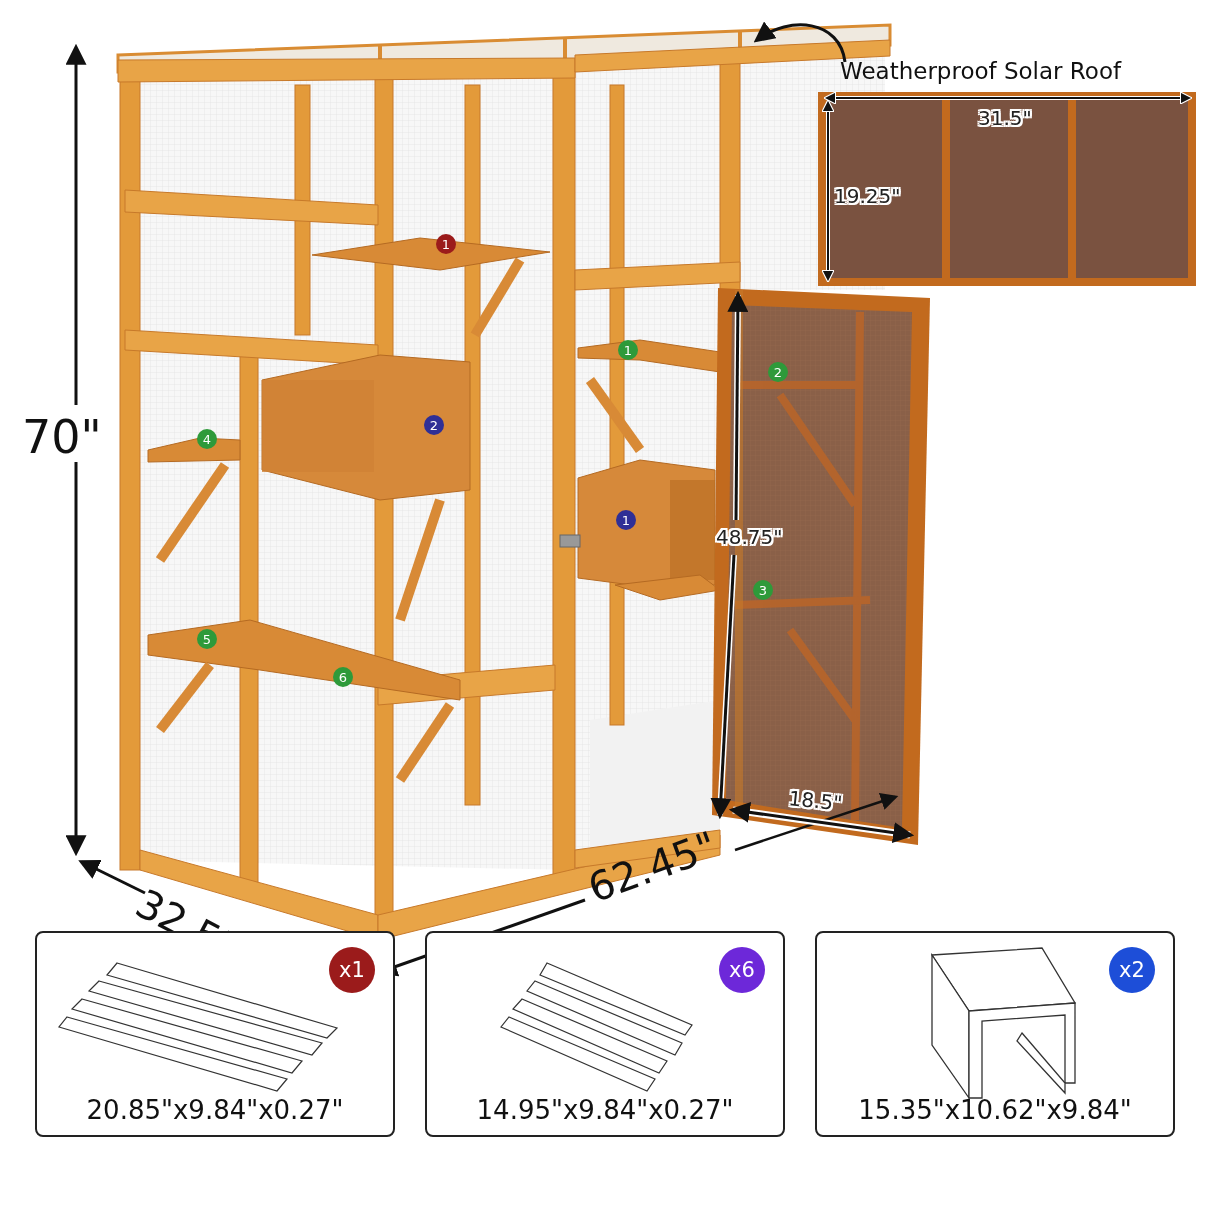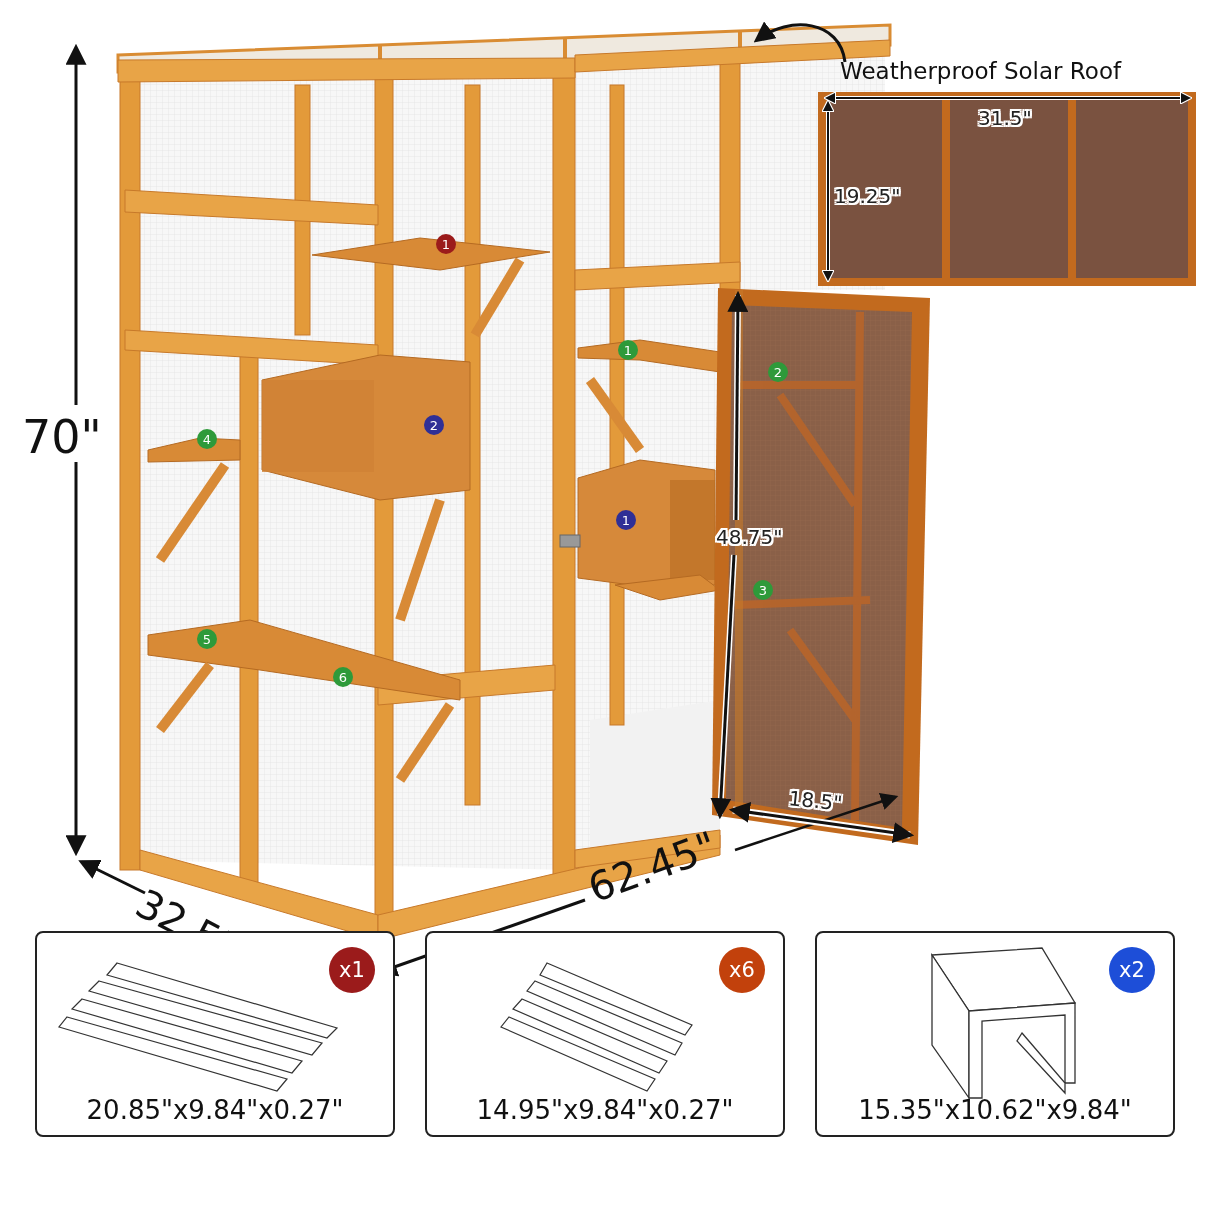--- a/index.html
+++ b/index.html
@@ -178,21 +178,21 @@
 
 <div class="part-card" style="left:425px;">
   <svg class="part-drawing" width="360" height="160" viewBox="0 0 360 160">
     <g fill="#fff" stroke="#333" stroke-width="1.2">
       <polygon points="120,30 265,92 258,102 113,42"></polygon>
       <polygon points="108,48 255,110 248,122 100,58"></polygon>
       <polygon points="95,66 240,128 232,140 86,76"></polygon>
       <polygon points="82,84 228,146 220,158 74,94"></polygon>
     </g>
   </svg>
-  <div class="part-count" style="background:#c2410c;">x6</div>
+  <div class="part-count" style="background:#6d28d9;">x6</div>
   <div class="part-dims">14.95"x9.84"x0.27"</div>
 </div>
 
 <div class="part-card" style="left:815px;">
   <svg class="part-drawing" width="360" height="170" viewBox="0 0 360 170">
     <g fill="#fff" stroke="#333" stroke-width="1.3">
       <polygon points="115,22 225,15 258,70 152,78"></polygon>
       <polygon points="115,22 152,78 152,165 115,112"></polygon>
       <polygon points="152,78 258,70 258,150 248,150 248,82 165,88 165,165 152,165"></polygon>
       <polygon points="205,100 248,150 248,160 200,108"></polygon>

